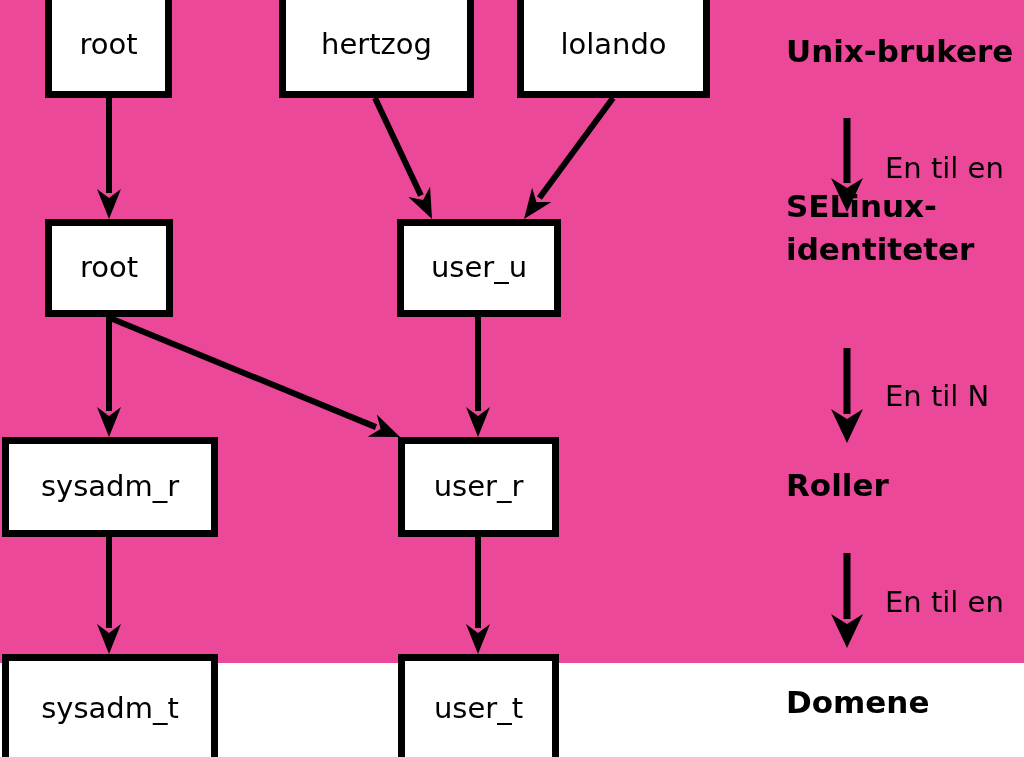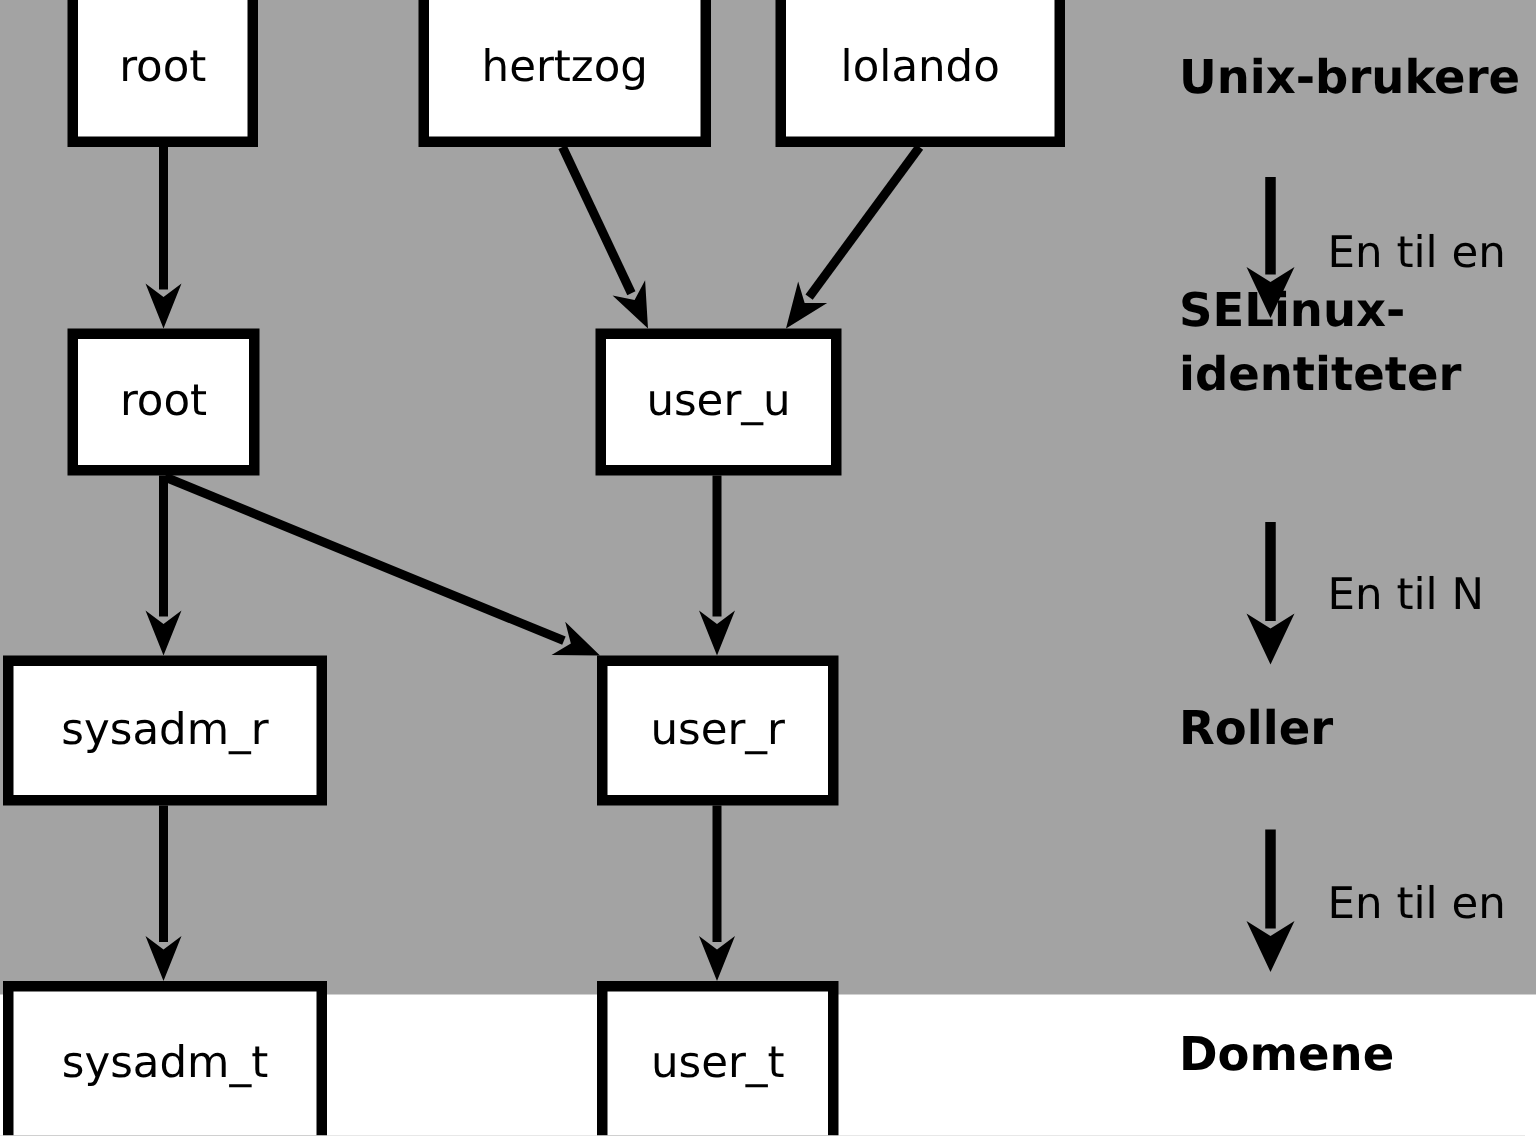--- a/index.html
+++ b/index.html
@@ -10,21 +10,21 @@
   body {
     width: 1024px;
     height: 757px;
     overflow: hidden;
     font-family: "DejaVu Sans", sans-serif;
   }
   #stage {
     position: relative;
     width: 1024px;
     height: 663px;
-    background: #a3a3a3;
+    background: #ec4899;
     text-decoration: underline;
   }
   #diagram-svg {
     position: absolute;
     left: 0;
     top: 0;
     width: 1024px;
     height: 757px;
   }
   .node-box {

